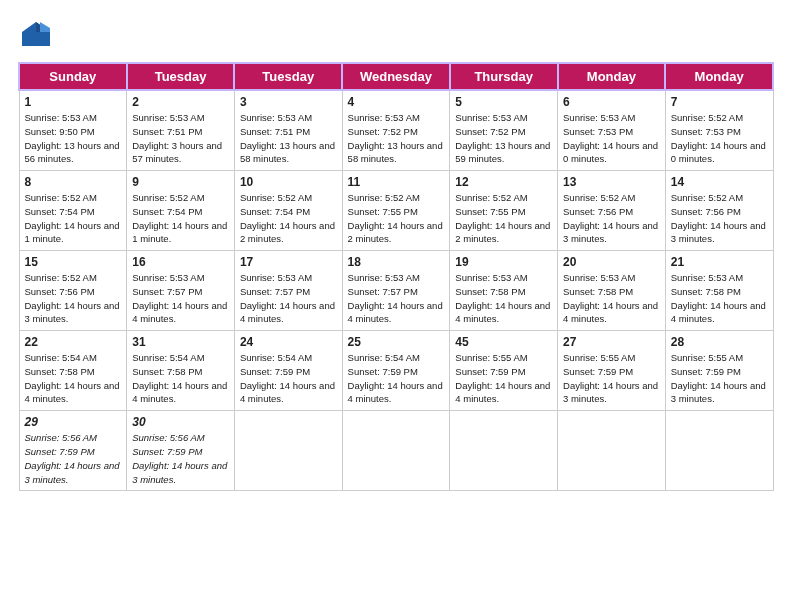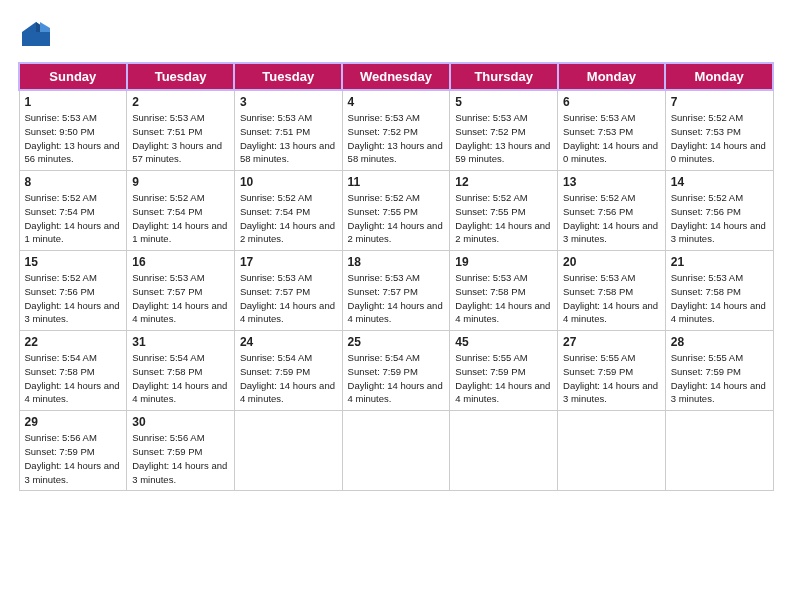--- a/index.html
+++ b/index.html
@@ -76,20 +76,21 @@
       border: 1px solid #ccc;
       vertical-align: top;
       padding: 4px 5px;
       font-size: 9.5px;
       color: #222;
       height: 78px;
       background: #fff;
     }
     .calendar tr:last-child td {
       height: 78px;
+      font-style: italic;
     }
     .day-num {
       font-size: 12px;
       font-weight: bold;
       display: block;
       margin-bottom: 2px;
     }
     .day-info {
       line-height: 1.45;
     }

